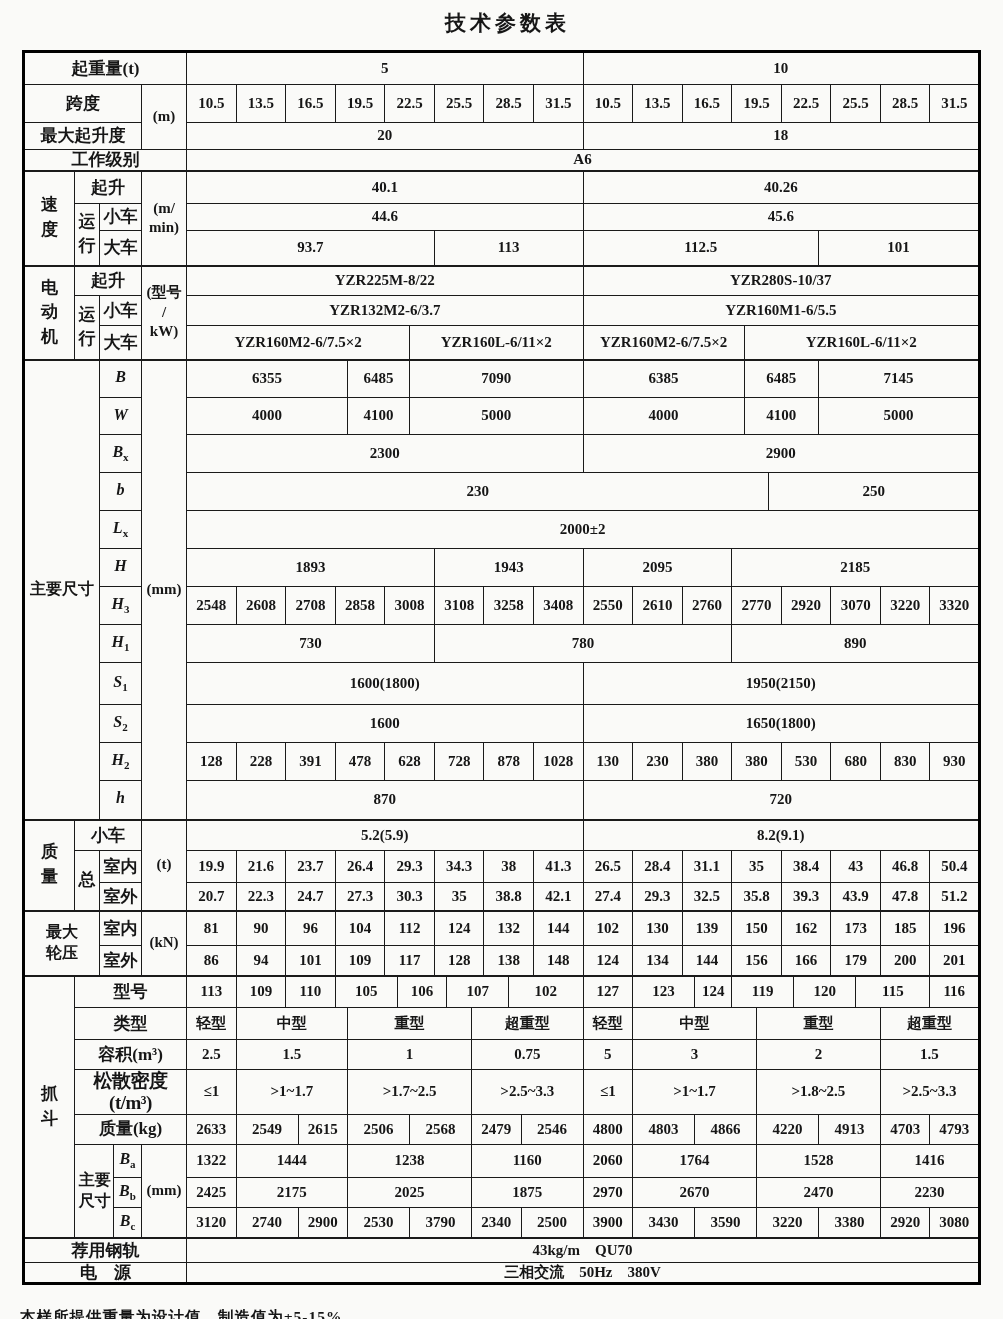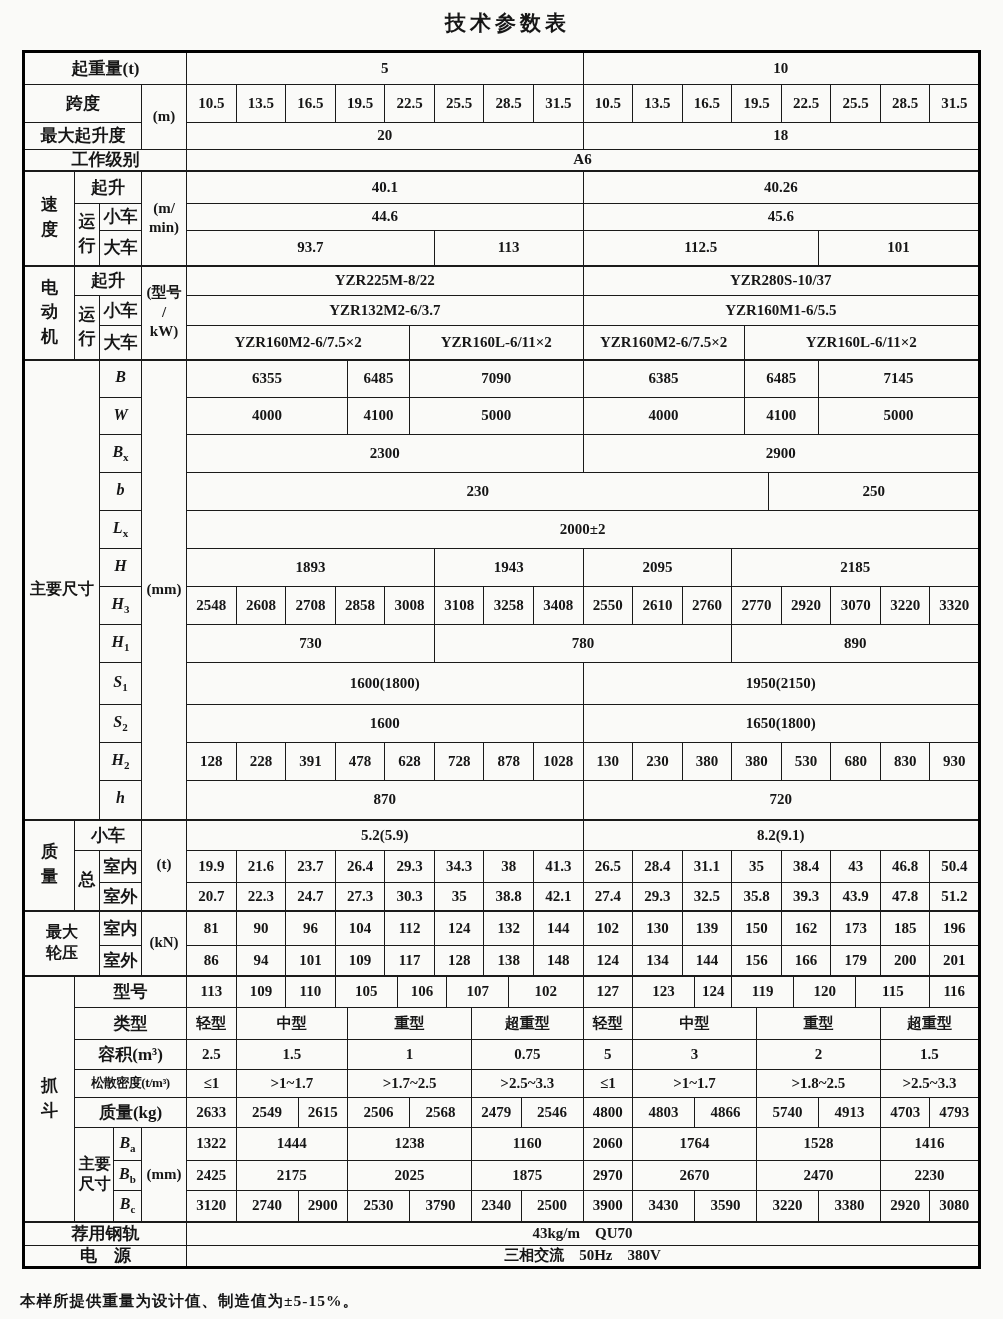--- a/index.html
+++ b/index.html
@@ -36,21 +36,21 @@
   tr.sec td{border-top:2.6px solid #1a1a1a;}
   .lab{font-size:17px;}
   .v{font-size:15px;}
   .u{font-size:15px;}
   .u div{line-height:1.3;}
   .vlab div{width:1.15em;margin:0 auto;line-height:1.45;font-size:17px;}
   .wrap2 div{width:2.35em;margin:0 auto;line-height:1.3;font-size:16px;}
   .sym{font-size:16px;}
   .sym i{font-family:"Liberation Serif",serif;}
   .sym sub{font-size:11px;}
-  .small{font-size:13px;letter-spacing:-0.5px;}
+  .small{font-size:19px;letter-spacing:-0.5px;}
   .footnote{
     margin:22px 0 0 20px;
     font-size:15.5px;
     letter-spacing:1px;
   }
 </style>
 </head>
 <body>
 
 <div class="title">技术参数表</div>
@@ -414,21 +414,21 @@
 <td colspan="4" class="v">2633</td>
         <td colspan="5" class="v">2549</td>
         <td colspan="4" class="v">2615</td>
         <td colspan="5" class="v">2506</td>
         <td colspan="5" class="v">2568</td>
         <td colspan="4" class="v">2479</td>
         <td colspan="5" class="v">2546</td>
         <td colspan="4" class="v">4800</td>
         <td colspan="5" class="v">4803</td>
         <td colspan="5" class="v">4866</td>
-        <td colspan="5" class="v">5740</td>
+        <td colspan="5" class="v">4220</td>
         <td colspan="5" class="v">4913</td>
         <td colspan="4" class="v">4703</td>
         <td colspan="4" class="v">4793</td>
       </tr>
 <tr style="height:33px">
   <td class="wrap2" colspan="2" rowspan="3">
           <div>主要尺寸</div>
         </td>
   <td class="sym"><i>B</i><sub>a</sub></td>
   <td class="u" rowspan="3">(mm)</td>

